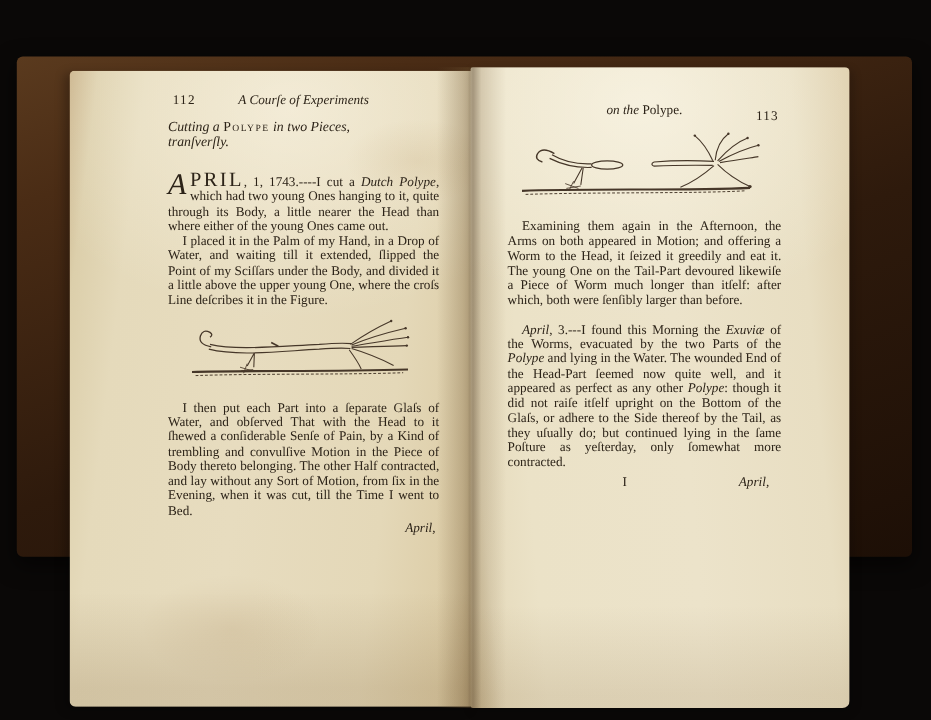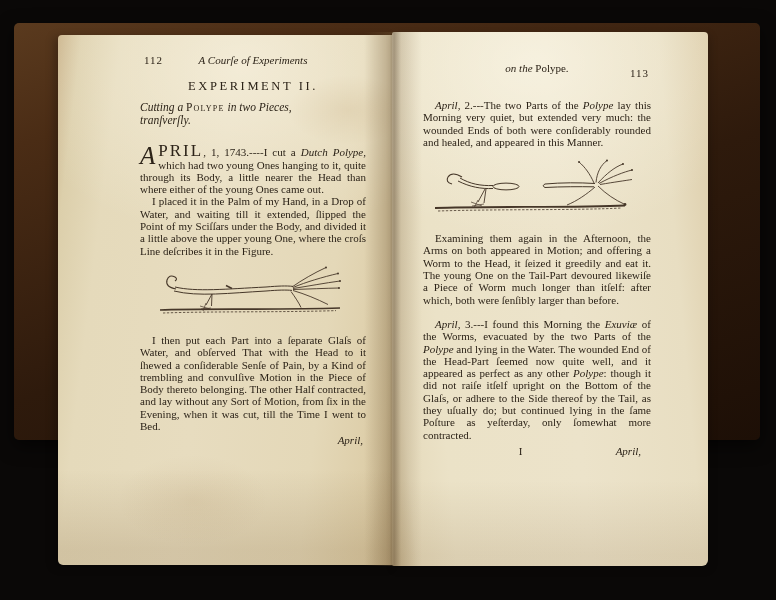--- a/index.html
+++ b/index.html
@@ -11,21 +11,21 @@
     --edge-tan:#c3a073;
     --edge-dark:#7d5c3a;
     --ink:#2c2318;
     --figure-ink:#463729;
   }
   html,body{margin:0;padding:0;}
   body{background:var(--bg);width:776px;height:600px;overflow:hidden;
        font-family:"Liberation Serif","DejaVu Serif",serif;}
   .scene{position:absolute;left:0;top:0;width:776px;height:600px;background:var(--bg);}
 
-  .book{position:absolute;left:14px;top:23px;width:746px;height:417px;border-radius:5px;
+  .book{position:absolute;left:14px;top:47px;width:746px;height:417px;border-radius:5px;
         background:linear-gradient(160deg,#5a3a1e 0%,var(--leather) 18%,#2e1a0c 55%,var(--leather-dark) 100%);
         box-shadow:0 6px 18px rgba(0,0,0,.6);}
 
   
   .edges-left{position:absolute;left:6px;top:14px;width:48px;height:524px;
         border-radius:7px 0 0 7px;
         background:
           linear-gradient(180deg,rgba(25,12,4,.45),rgba(0,0,0,0) 12%,rgba(0,0,0,0) 84%,rgba(25,12,4,.5)),
           linear-gradient(90deg,rgba(35,18,6,.55),rgba(0,0,0,0) 35%,rgba(0,0,0,0) 70%,rgba(70,45,22,.35)),
           repeating-linear-gradient(90deg,
@@ -108,21 +108,20 @@
     <div class="page page-left">
       <div class="stain s1"></div>
       <div class="stain s2"></div>
       <div class="textcol left">
 
         <div class="runhead">
           <span class="pagenum l">112</span>
           <span class="title">A Courſe of Experiments</span>
         </div>
 
-        <div class="heading">EXPERIMENT II.</div>
 
         <div class="subhead">
           <span>Cutting a </span><span class="sc">Polype</span><span> in two Pieces,</span><br>
           <span>tranſverſly.</span>
         </div>
 
         <p class="para first"><span class="dropcap">A</span><span class="caps">PRIL</span><span>, 1, 1743.----I cut a </span><span class="it">Dutch Polype</span><span>, which had two young Ones hanging to it, quite through its Body, a little nearer the Head than where either of the young Ones came out.</span></p>
 
         <p class="para indent">I placed it in the Palm of my Hand, in a Drop of Water, and waiting till it extended, ſlipped the Point of my Sciſſars under the Body, and divided it a little above the upper young One, where the croſs Line deſcribes it in the Figure.</p>
 
@@ -162,21 +161,20 @@
     </div>
 
     <div class="page page-right">
       <div class="textcol right">
 
         <div class="runhead rp">
           <span class="title">on the </span><span>Polype.</span>
           <span class="pagenum r">113</span>
         </div>
 
-        <p class="para indent" style="margin-top:24px;"><span class="it">April</span><span>, 2.---The two Parts of the </span><span class="it">Polype</span><span> lay this Morning very quiet, but extended very much:  the wounded Ends of both were conſiderably rounded and healed, and appeared in this Manner.</span></p>
 
         <div class="figure rf">
           <svg class="fig" width="205" height="62" viewBox="0 0 205 62">
 
             <path d="M6,50 C55,48 150,50 196,47.5" stroke-width="1.8"></path>
             <path d="M9,53 C70,51 150,52.4 192,50" stroke-width="0.8" stroke-dasharray="2.4 1.6"></path>
 
             <path d="M33,19 q-10,-6 -14,0 q-3,5 4,7" stroke-width="1.1"></path>
             <path d="M31,20 C41,26 52,28 64,27.5" stroke-width="1"></path>
             <path d="M29,23 C41,29 52,31 64,30.5" stroke-width="1"></path>

